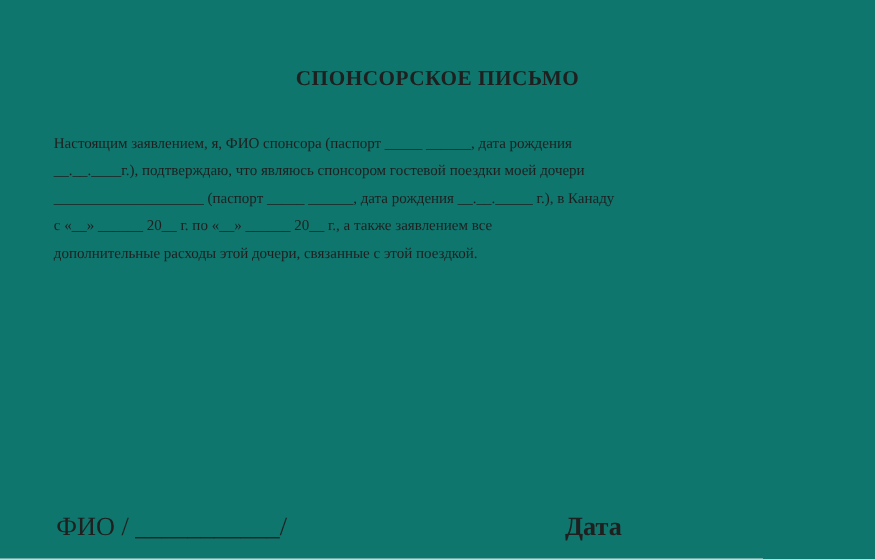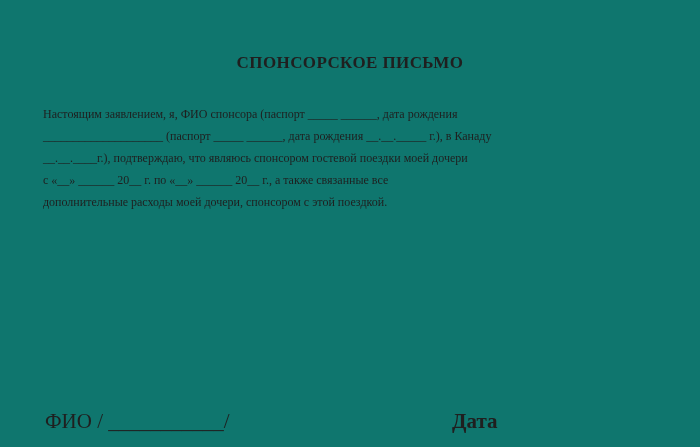--- a/index.html
+++ b/index.html
@@ -62,24 +62,24 @@
   </style>
 </head>
 <body>
 
 <div class="page">
 
   <h1 class="doc-title">СПОНСОРСКОЕ ПИСЬМО</h1>
 
   <div class="letter-body">
     <div class="body-line">Настоящим заявлением, я, ФИО спонсора (паспорт _____ ______, дата рождения</div>
+    <div class="body-line">__.__.____г.), подтверждаю, что являюсь спонсором гостевой поездки моей дочери</div>
     <div class="body-line">____________________ (паспорт _____ ______, дата рождения __.__._____ г.), в Канаду</div>
-    <div class="body-line">__.__.____г.), подтверждаю, что являюсь спонсором гостевой поездки моей дочери</div>
-    <div class="body-line">с «__» ______ 20__ г. по «__» ______ 20__ г., а также связанные все</div>
-    <div class="body-line">дополнительные расходы моей дочери, спонсором с этой поездкой.</div>
+    <div class="body-line">с «__» ______ 20__ г. по «__» ______ 20__ г., а также заявлением все</div>
+    <div class="body-line">дополнительные расходы этой дочери, связанные с этой поездкой.</div>
   </div>
 
   <div class="signature-row">
     <span class="signature-name">ФИО / ___________/</span>
     <span class="date-label">Дата</span>
   </div>
 
 </div>
 
 </body></html>

